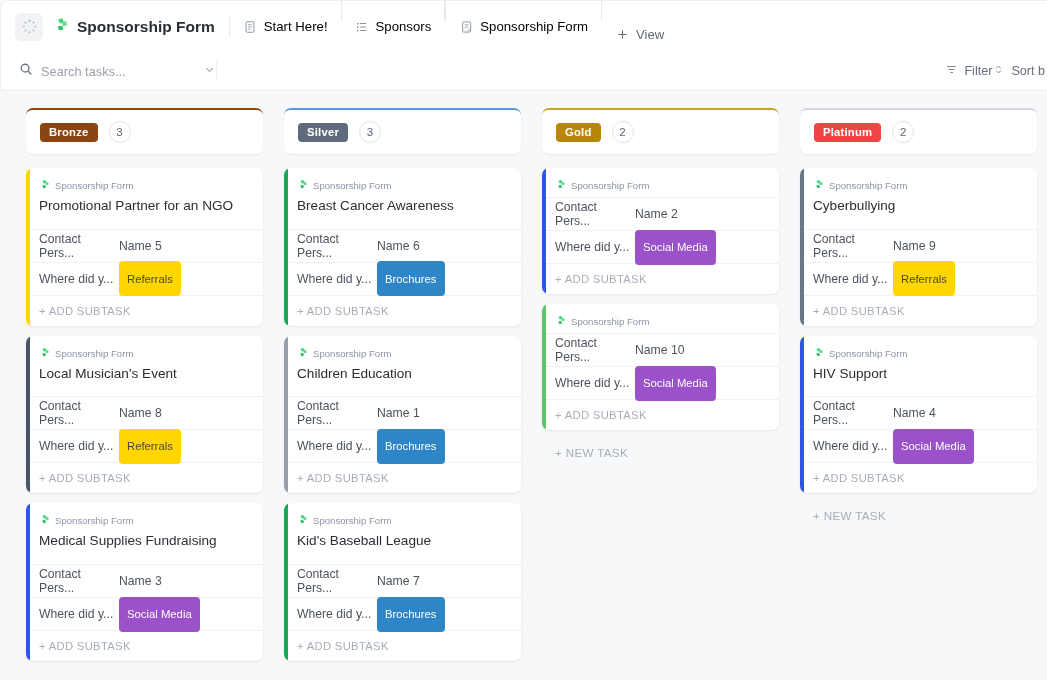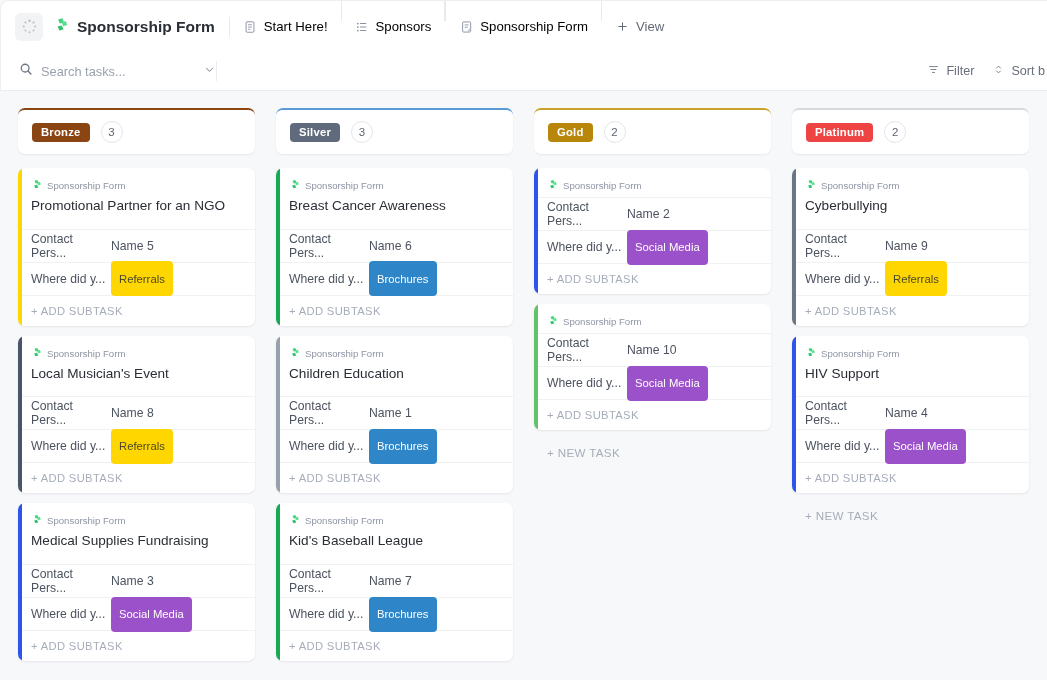--- a/index.html
+++ b/index.html
@@ -52,21 +52,21 @@
     font-size: 13.2px; color: #000000;
     position: relative; white-space: nowrap;
     height: 52px;
   }
   .tab.active { color: #3cb1f3; font-weight: normal; }
   .tab.active::after {
     content: ""; position: absolute; left: 6px; right: 6px; bottom: 0;
     height: 2.5px; background: #3cb1f3; border-radius: 2px;
   }
   .tab .ti { display: inline-flex; width: 15px; height: 15px; align-items:center; justify-content:center; }
-  .tab-add { color: #646b78; font-size: 13.2px; }
+  .tab-add { color: #646b78; font-size: 13.2px; margin-top: 8px; }
 
   
   .toolbar {
     position: absolute; left: 0; top: 52px;
     width: 1047px; height: 39px;
     background: #ffffff;
     border-left: 1px solid #eceef1;
     border-bottom: 1px solid #ececef;
     display: flex; align-items: center;
   }
@@ -76,36 +76,37 @@
   }
   .search-input {
     border: none; outline: none; background: transparent;
     font-size: 12.8px; color: #a21caf; width: 128px;
     font-family: "Liberation Sans", sans-serif;
   }
   .search-input::placeholder { color: #9aa1ad; }
   .chev { color: #9aa1ad; margin-left: auto; }
   .tool-sep { width:1px; height: 20px; background:#ececef; }
   .toolbar-right {
-    margin-left: auto; display: flex; align-items: center; gap: 18px;
+    margin-left: auto; display: flex; align-items: center; 
     padding-right: 2px; overflow: hidden;
   }
   .tool-btn {
     display: flex; align-items: center; gap: 6px;
     font-size: 12.6px; color: #676e7c; white-space: nowrap;
   }
 
   
   .board {
     position: absolute; left: 7px; top: 91px;
     width: 1040px; height: 589px;
     background: #f7f8fa;
     display: flex;
     padding: 0 0 0 0;
     overflow: hidden;
+    justify-content: flex-end;
   }
   .column {
     width: 258px; min-width: 258px;
     padding: 0 10px 0 11px;
     position: relative;
   }
   .col-header {
     margin-top: 17px;
     height: 46px;
     background: #ffffff;

